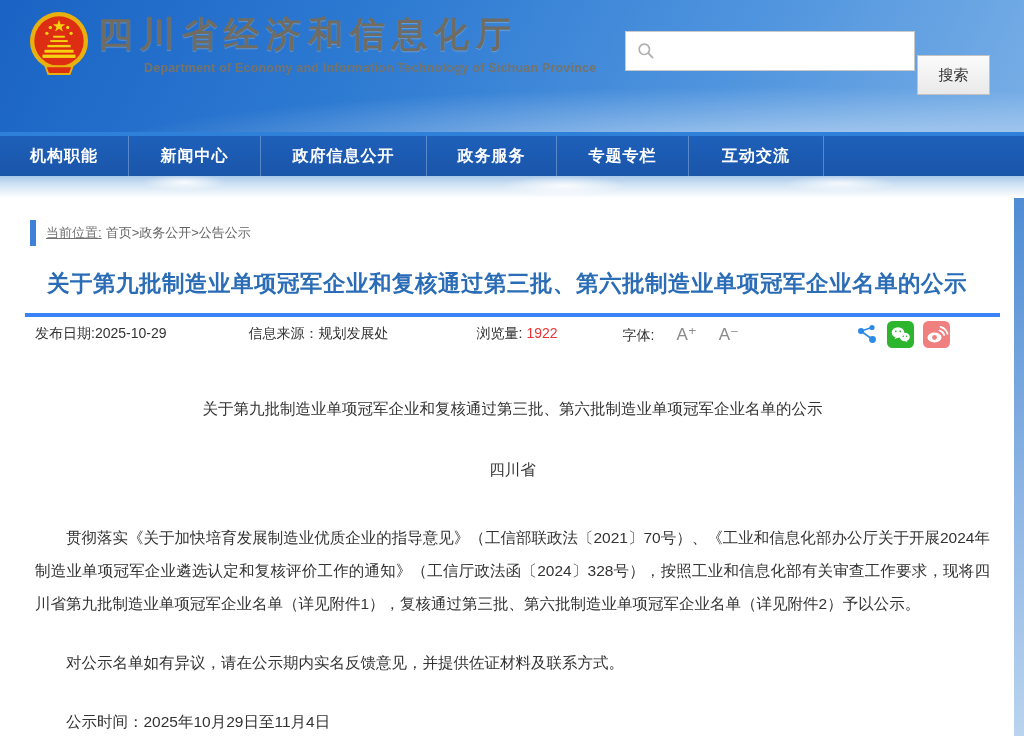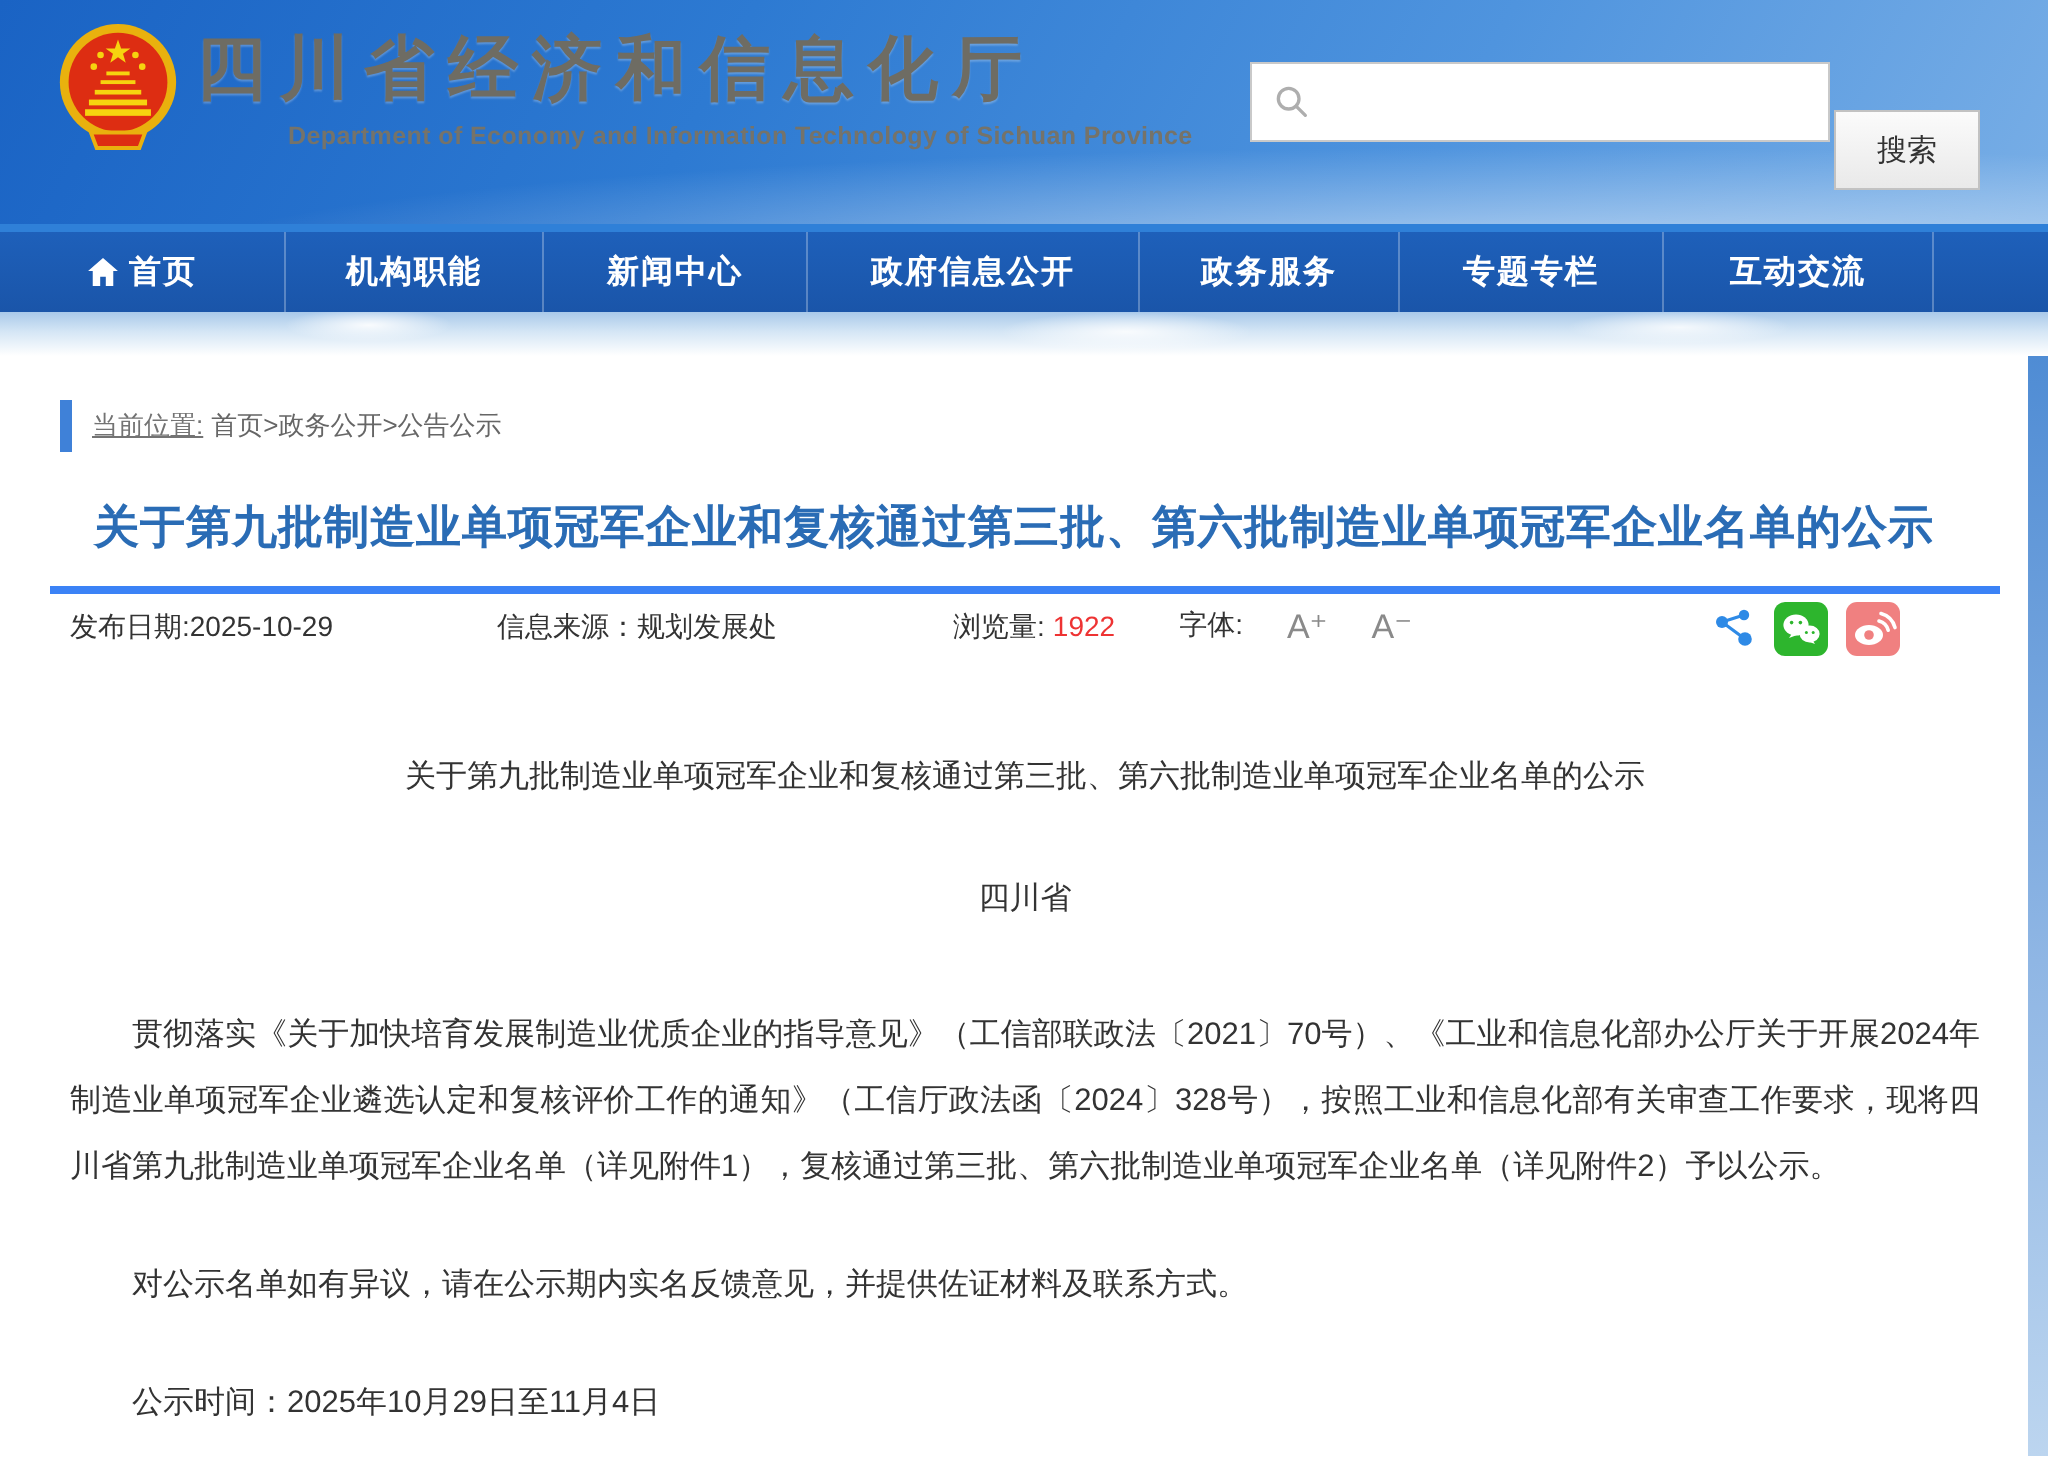--- a/index.html
+++ b/index.html
@@ -1,21 +1,21 @@
 <!DOCTYPE html>
 <html><head>
 <meta charset="utf-8">
 <style>
   * { margin:0; padding:0; box-sizing:border-box; }
   html,body { width:1024px; height:736px; overflow:hidden; }
   body { font-family:"Liberation Sans","DejaVu Sans",sans-serif; background:#fff; }
 
   
   .site-header{
-    position:relative; width:1024px; height:112px;
+    position:relative; width:1024px; height:132px;
     background:
       radial-gradient(120% 90% at 75% 115%, rgba(255,255,255,.55) 0%, rgba(255,255,255,0) 55%),
       linear-gradient(118deg, #1a63c4 0%, #2d7ad2 35%, #4f94de 70%, #78aee6 100%);
   }
   .brand{ position:absolute; left:28px; top:8px; display:flex; align-items:center; }
   .emblem{ width:62px; height:70px; flex:0 0 auto; }
   .brand-text{ margin-left:8px; }
   .site-name{
     font-size:35px; font-weight:bold; color:#6e6c63; letter-spacing:7px;
     text-shadow:0 1px 1px rgba(255,255,255,.25); white-space:nowrap;
@@ -90,21 +90,21 @@
   
   .meta-row{
     margin:14px 14px 0 25px; border-top:4px solid #3b82f6;
     display:flex; align-items:center; height:38px; font-size:14px; color:#333;
   }
   .meta-item{ white-space:nowrap; }
   .m-date{ margin-left:10px; }
   .m-source{ margin-left:82px; }
   .m-views{ margin-left:88px; }
   .views-num{ color:#ee3333; margin-left:4px; }
-  .m-font{ margin-left:32px; display:flex; align-items:flex-start; }
+  .m-font{ margin-left:65px; display:flex; align-items:flex-end; }
   .font-btn{
     font-size:17px; color:#8a8a8a; margin-left:22px; cursor:pointer;
     background:none; border:none; font-family:"Liberation Sans","DejaVu Sans",sans-serif;
   }
   .share-group{ margin-left:auto; margin-right:50px; display:flex; align-items:center; gap:9px; }
   .share-btn{ cursor:pointer; display:flex; }
 
   
   .article-body{ padding:0 24px 0 35px; font-size:15.5px; color:#333; }
   .doc-title{ text-align:center; margin-top:46px; line-height:24px; }
@@ -143,26 +143,20 @@
         <circle cx="10" cy="10" r="6.2" fill="none" stroke="#aeaeae" stroke-width="2"></circle>
         <line x1="14.6" y1="14.6" x2="20" y2="20" stroke="#aeaeae" stroke-width="2" stroke-linecap="round"></line>
       </svg>
       <input class="search-input" type="text" style="">
     </div>
     <button class="search-btn">搜索</button>
   </div>
 </header>
 
 <nav class="main-nav">
-  <div class="nav-item" style="flex:0 0 143px;">
-    <svg class="home-ic" viewBox="0 0 16 15">
-      <path d="M8 0 L16 7 L13.5 7 L13.5 15 L9.5 15 L9.5 10 L6.5 10 L6.5 15 L2.5 15 L2.5 7 L0 7 Z" fill="#fff"></path>
-    </svg>
-    <span>首页</span>
-  </div>
   <div class="nav-item" style="flex:0 0 129px;">
     <span>机构职能</span>
   </div>
   <div class="nav-item" style="flex:0 0 132px;">
     <span>新闻中心</span>
   </div>
   <div class="nav-item" style="flex:0 0 166px;">
     <span>政府信息公开</span>
   </div>
   <div class="nav-item" style="flex:0 0 130px;">

